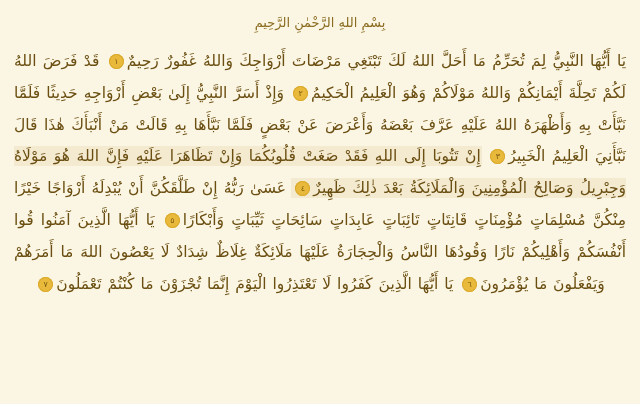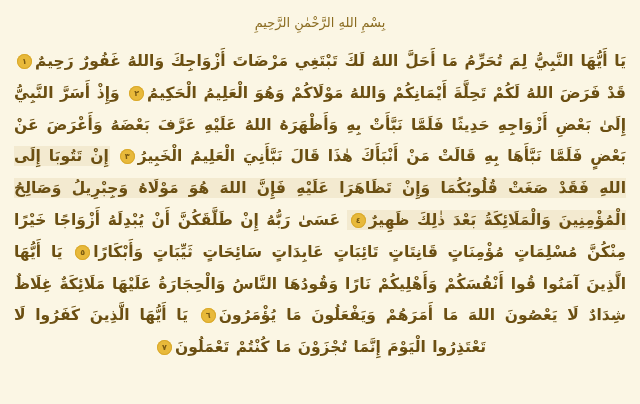--- a/index.html
+++ b/index.html
@@ -31,21 +31,20 @@
     line-height: 1.4;
   }
   .body-text {
     direction: rtl;
     text-align: justify;
     text-align-last: center;
     font-size: 15.5px;
     line-height: 2.05;
     color: #6b4f12;
     word-spacing: 1px;
-    font-weight: bold;
   }
   .verse {
     display: inline;
   }
   .highlight {
     background: #f3ead0;
     box-shadow: 0 0 0 1px #f3ead0;
   }
   .ayah-mark {
     display: inline-block;

